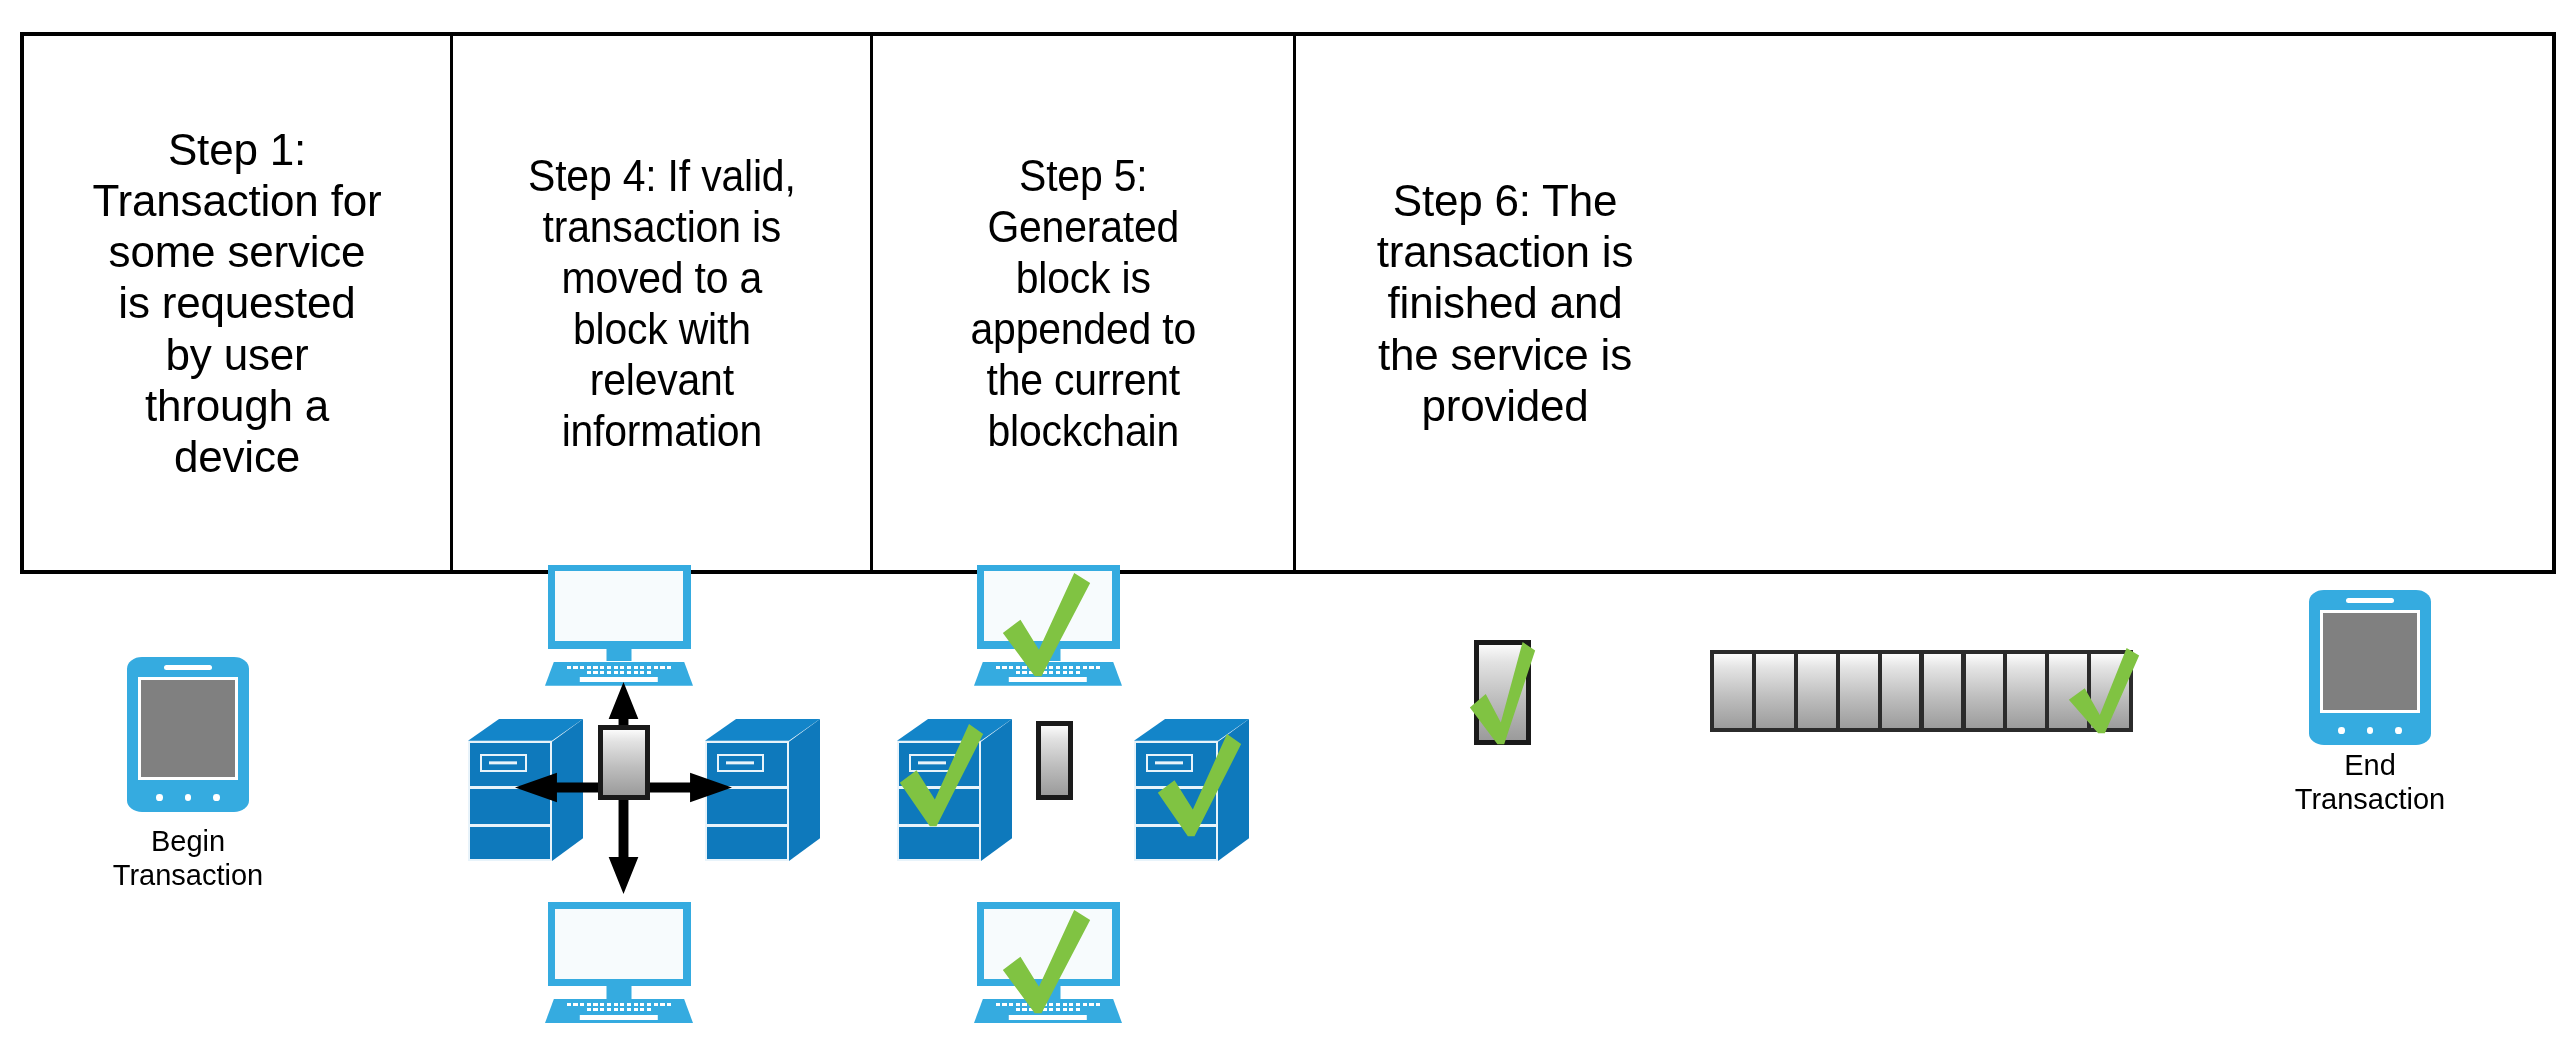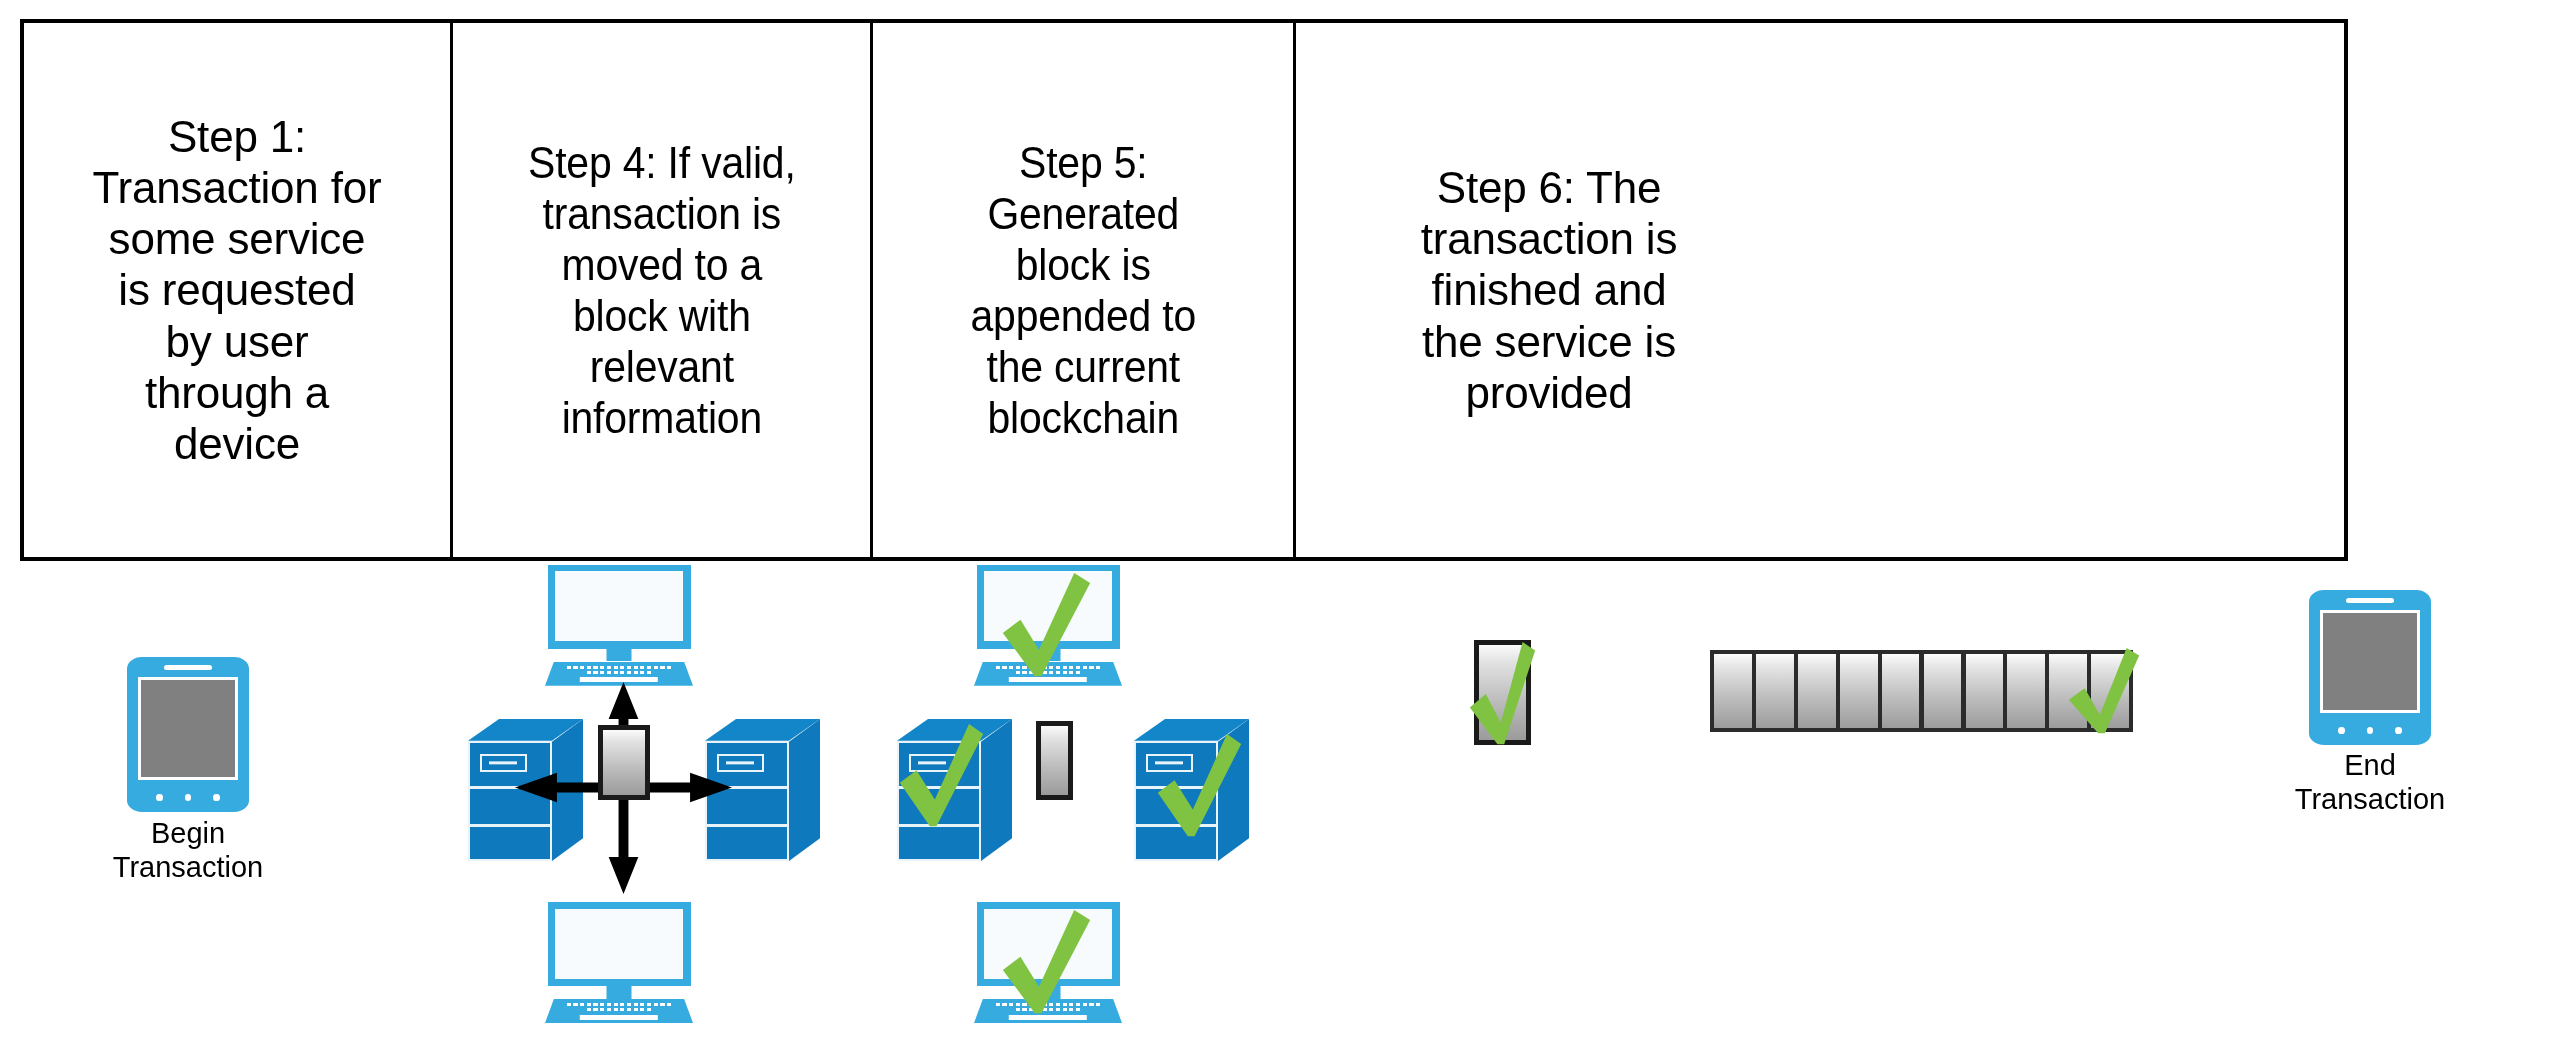--- a/index.html
+++ b/index.html
@@ -8,36 +8,36 @@
     width:2576px;height:1064px;
     font-family:"Liberation Sans","DejaVu Sans",sans-serif;
     color:#000000;
     overflow:hidden;
     position:relative;
   }
   #stage{position:relative;width:2576px;height:1064px;background:#fff;}
 
   
   .steps-table{
-    position:absolute;left:20px;top:19px;
-    width:2328px;height:542px;
+    position:absolute;left:20px;top:32px;
+    width:2536px;height:542px;
     display:flex;
     border:4.2px solid #000;
     box-sizing:border-box;
     background:#fff;
   }
   .step-cell{
     flex:0 0 auto;
     border-right:3.3px solid #000;
     box-sizing:border-box;
     display:flex;align-items:center;justify-content:center;
     padding:5px 8.4px;
     text-align:center;
   }
-  .step-cell:last-child{border-right:none;margin-left:44px;}
+  .step-cell:last-child{border-right:none;}
   .step-text{
     font-size:44px;
     line-height:1.16;
     letter-spacing:-0.2px;
     white-space:pre-line;
   }
   .c1{width:429px;}
   .c2{width:423px;}
   .c3{width:423px;}
   .c4{width:420px;}
@@ -212,21 +212,21 @@
       <div class="phone">
         <div class="body"></div>
         <div class="speaker"></div>
         <div class="screen"></div>
         <div class="dots">
             <i></i>
             <i></i>
             <i></i>
           </div>
       </div>
-      <div class="node-caption" style="top:160px;width:217px;">Begin
+      <div class="node-caption" style="top:168px;width:217px;">Begin
 Transaction</div>
     </div>
 
     <div class="node" style="left:468px;top:0px;width:351px;height:284px;">
 
       <div class="node" style="left:77px;top:6.7px;">
         <div class="desktop">
           <div class="monitor">
               <div class="glass"></div>
             </div>

